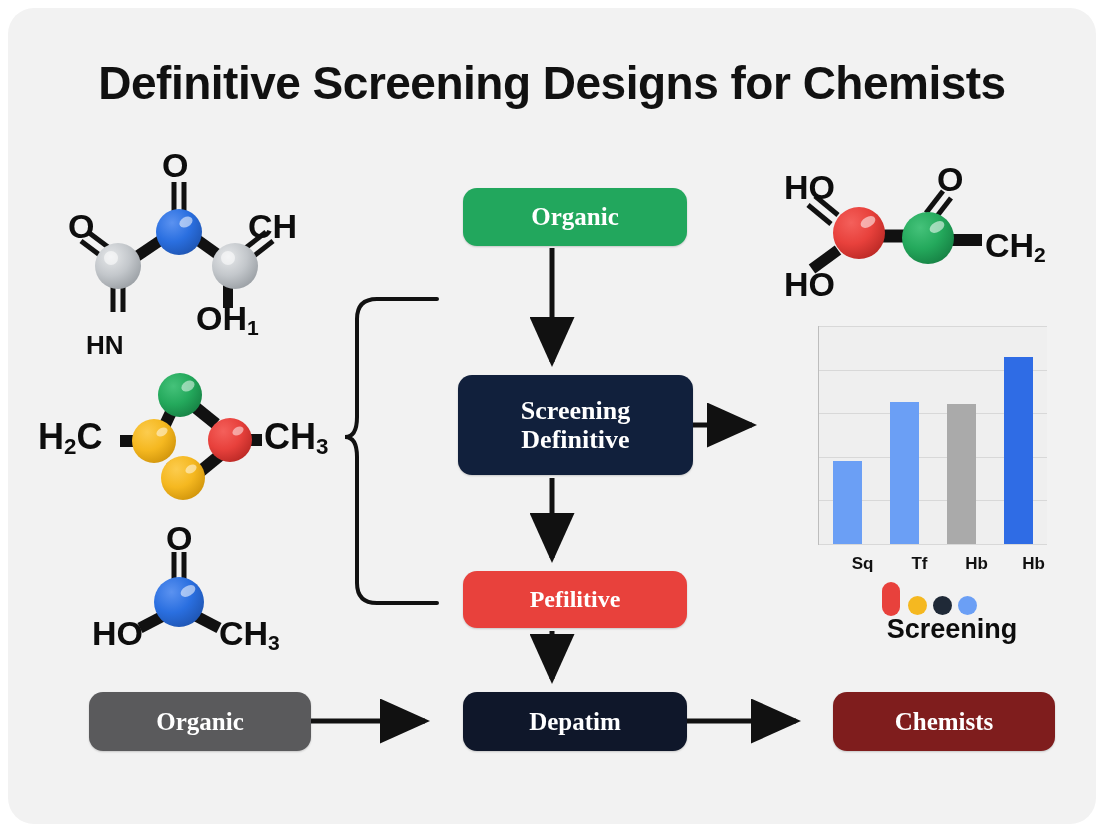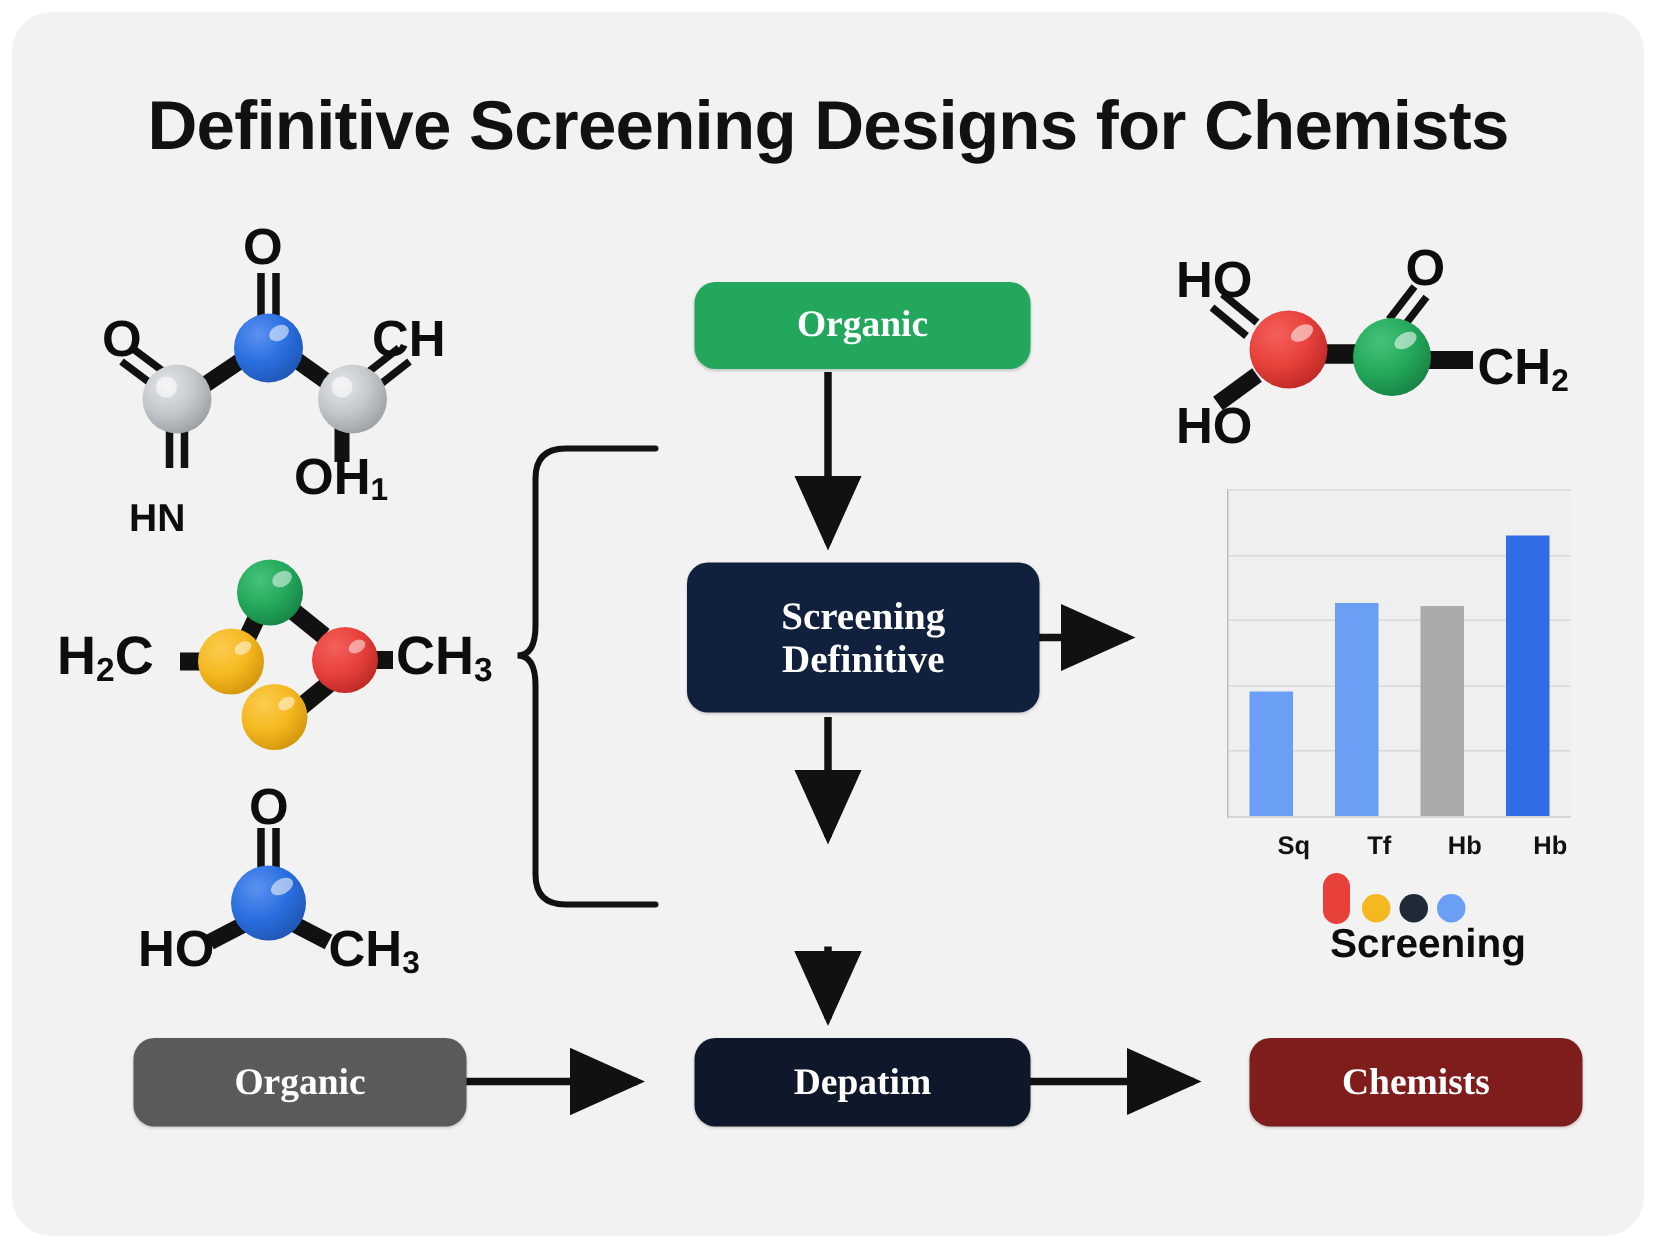--- a/index.html
+++ b/index.html
@@ -211,20 +211,23 @@
   <div class="mlabel" style="left:937px;top:160px;font-size:34px;">O</div>
   <div class="mlabel" style="left:985px;top:226px;font-size:34px;"><span>CH</span><sub>2</sub></div>
 
   <div class="fbox" id="box-organic-top" style="background: rgb(34, 167, 93);">
     <span>Organic</span>
   </div>
   <div class="fbox" id="box-screening" style="background: rgb(17, 32, 60);">
     <span>
       <span>Screening</span><br><span>Definitive</span>
     </span>
+  </div>
+  <div class="fbox" id="box-pefilitive" style="background: rgb(232, 65, 60);">
+    <span>Pefilitive</span>
   </div>
   <div class="fbox" id="box-depatim" style="background: #0f172a;">
     <span>Depatim</span>
   </div>
   <div class="fbox" id="box-organic-bl" style="background: rgb(90, 90, 92);">
     <span>Organic</span>
   </div>
   <div class="fbox" id="box-chemists" style="background: #7f1d1d;">
     <span>Chemists</span>
   </div>

